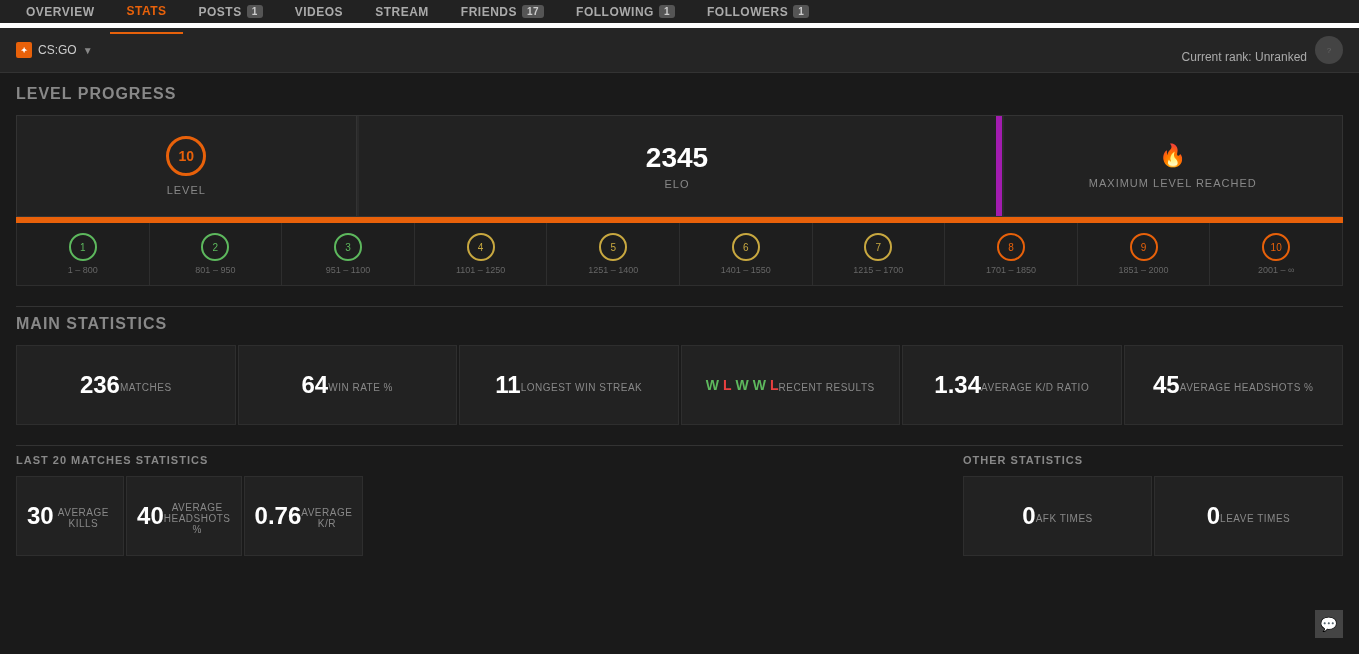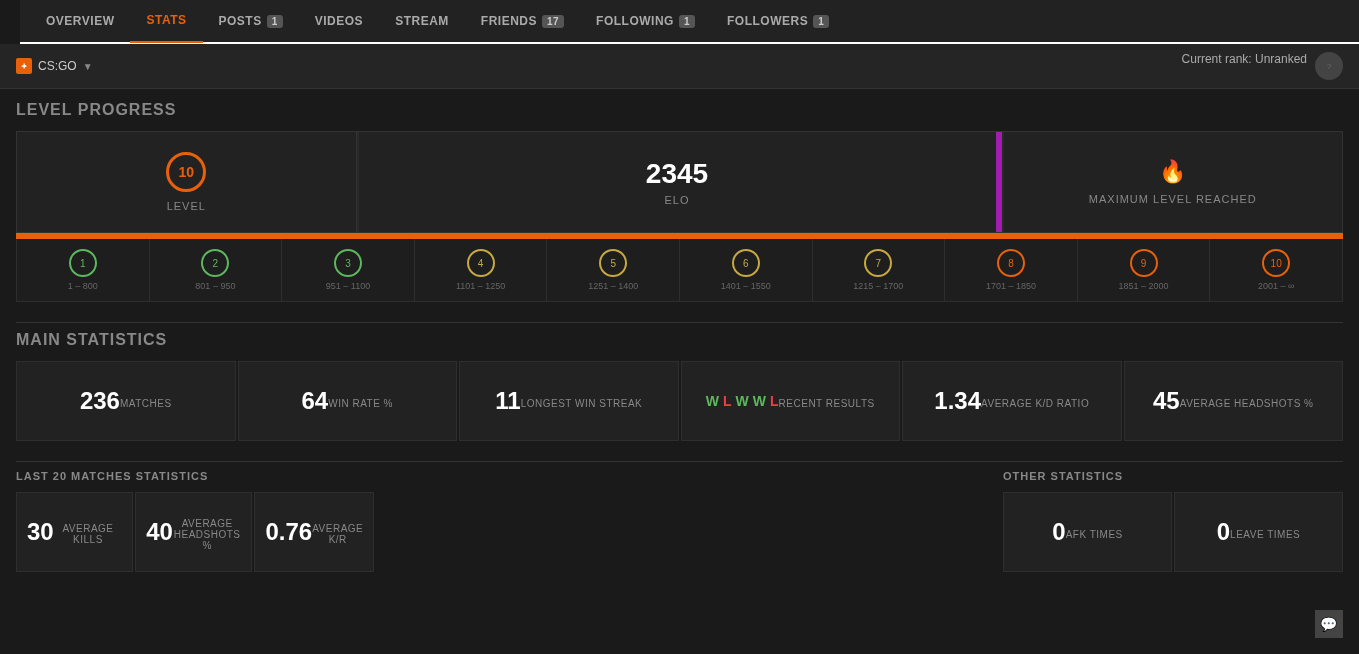--- a/index.html
+++ b/index.html
@@ -9,24 +9,23 @@
       font-family: Arial, sans-serif;
       font-size: 12px;
       min-width: 1359px;
     }
 
     
     .nav-tabs {
       display: flex;
       align-items: center;
       background: #222;
-      border-bottom: 2px solid #ffffff;
+      border-bottom: 5px solid #ffffff;
       padding: 0 10px;
-      height: 44px;
-      margin-left: 20px;
+      height: 28px;
     }
     .nav-tab {
       color: #aaa;
       text-transform: uppercase;
       font-size: 12px;
       font-weight: bold;
       padding: 0 16px;
       height: 44px;
       display: flex;
       align-items: center;
@@ -73,21 +72,21 @@
       align-items: center;
       justify-content: center;
       font-size: 8px;
       color: #fff;
       font-weight: bold;
     }
     .rank-info {
       font-size: 12px;
       color: #aaa;
       display: flex;
-      align-items: flex-start;
+      align-items: flex-end;
       gap: 8px;
     }
     .rank-icon {
       width: 28px;
       height: 28px;
       border-radius: 50%;
       background: #444;
       display: flex;
       align-items: center;
       justify-content: center;
@@ -454,21 +453,21 @@
           </div>
           <div class="stat-card">
             <div class="stat-value">0.76</div>
             <div class="stat-label">AVERAGE K/R</div>
           </div>
         </div>
     </div>
 
     <div style="flex:1;"></div>
 
-    <div style="width:340px;">
+    <div style="width:380px;">
       <div class="bottom-section-title">OTHER STATISTICS</div>
       <div class="bottom-stats-grid-right" id="other-stats-grid">
           <div class="stat-card">
             <div class="stat-value">0</div>
             <div class="stat-label">AFK TIMES</div>
           </div>
           <div class="stat-card">
             <div class="stat-value">0</div>
             <div class="stat-label">LEAVE TIMES</div>
           </div>

